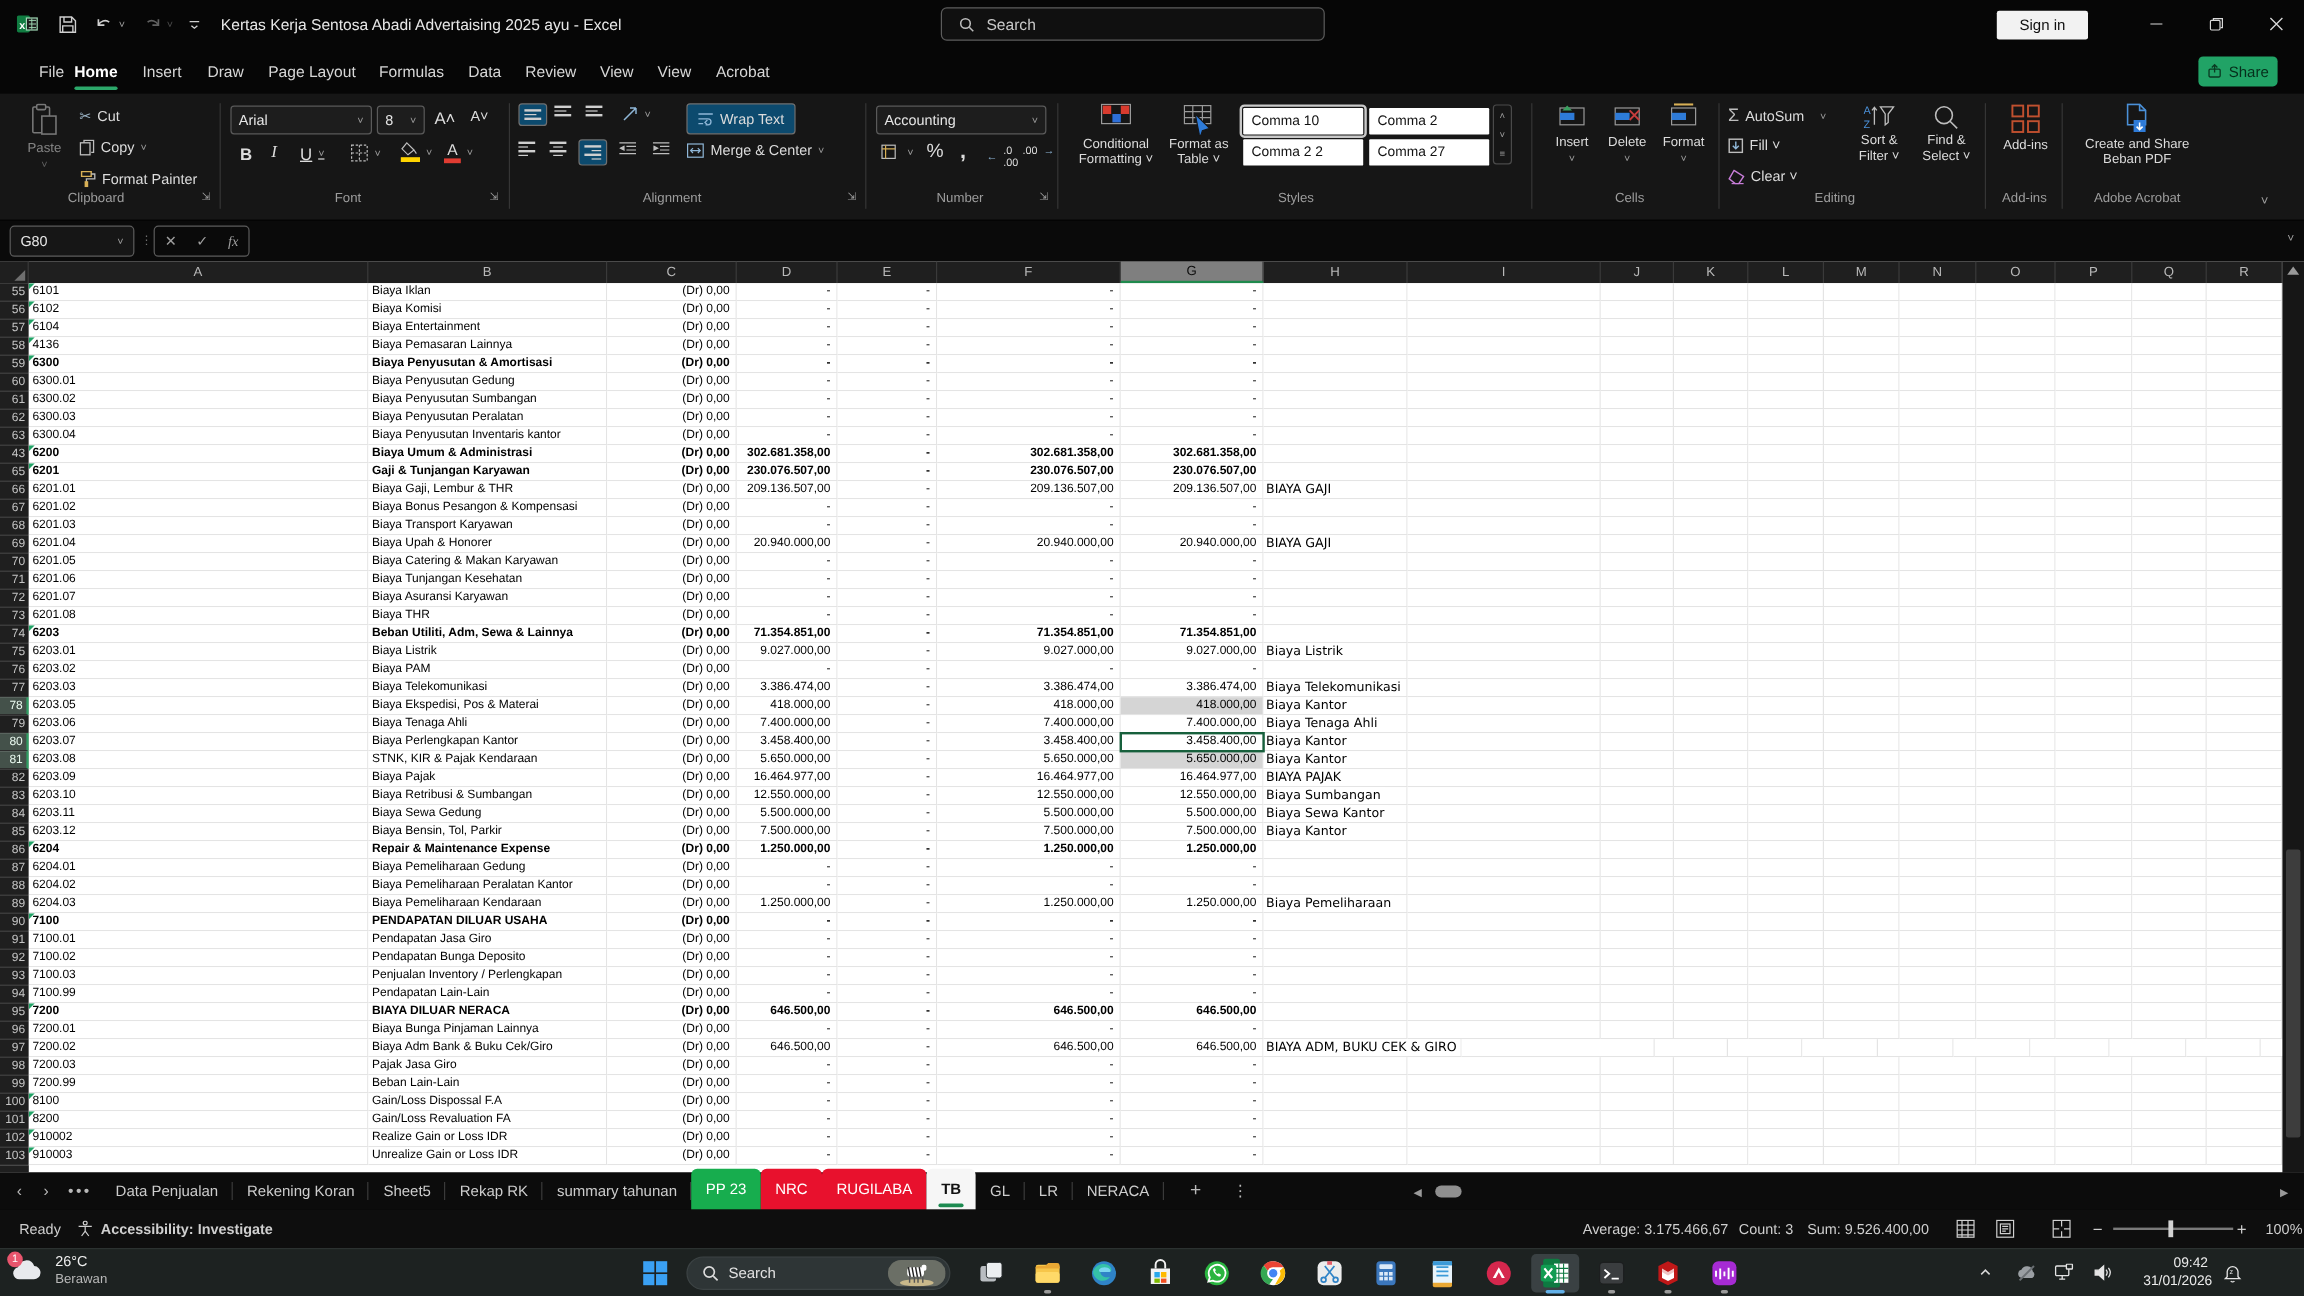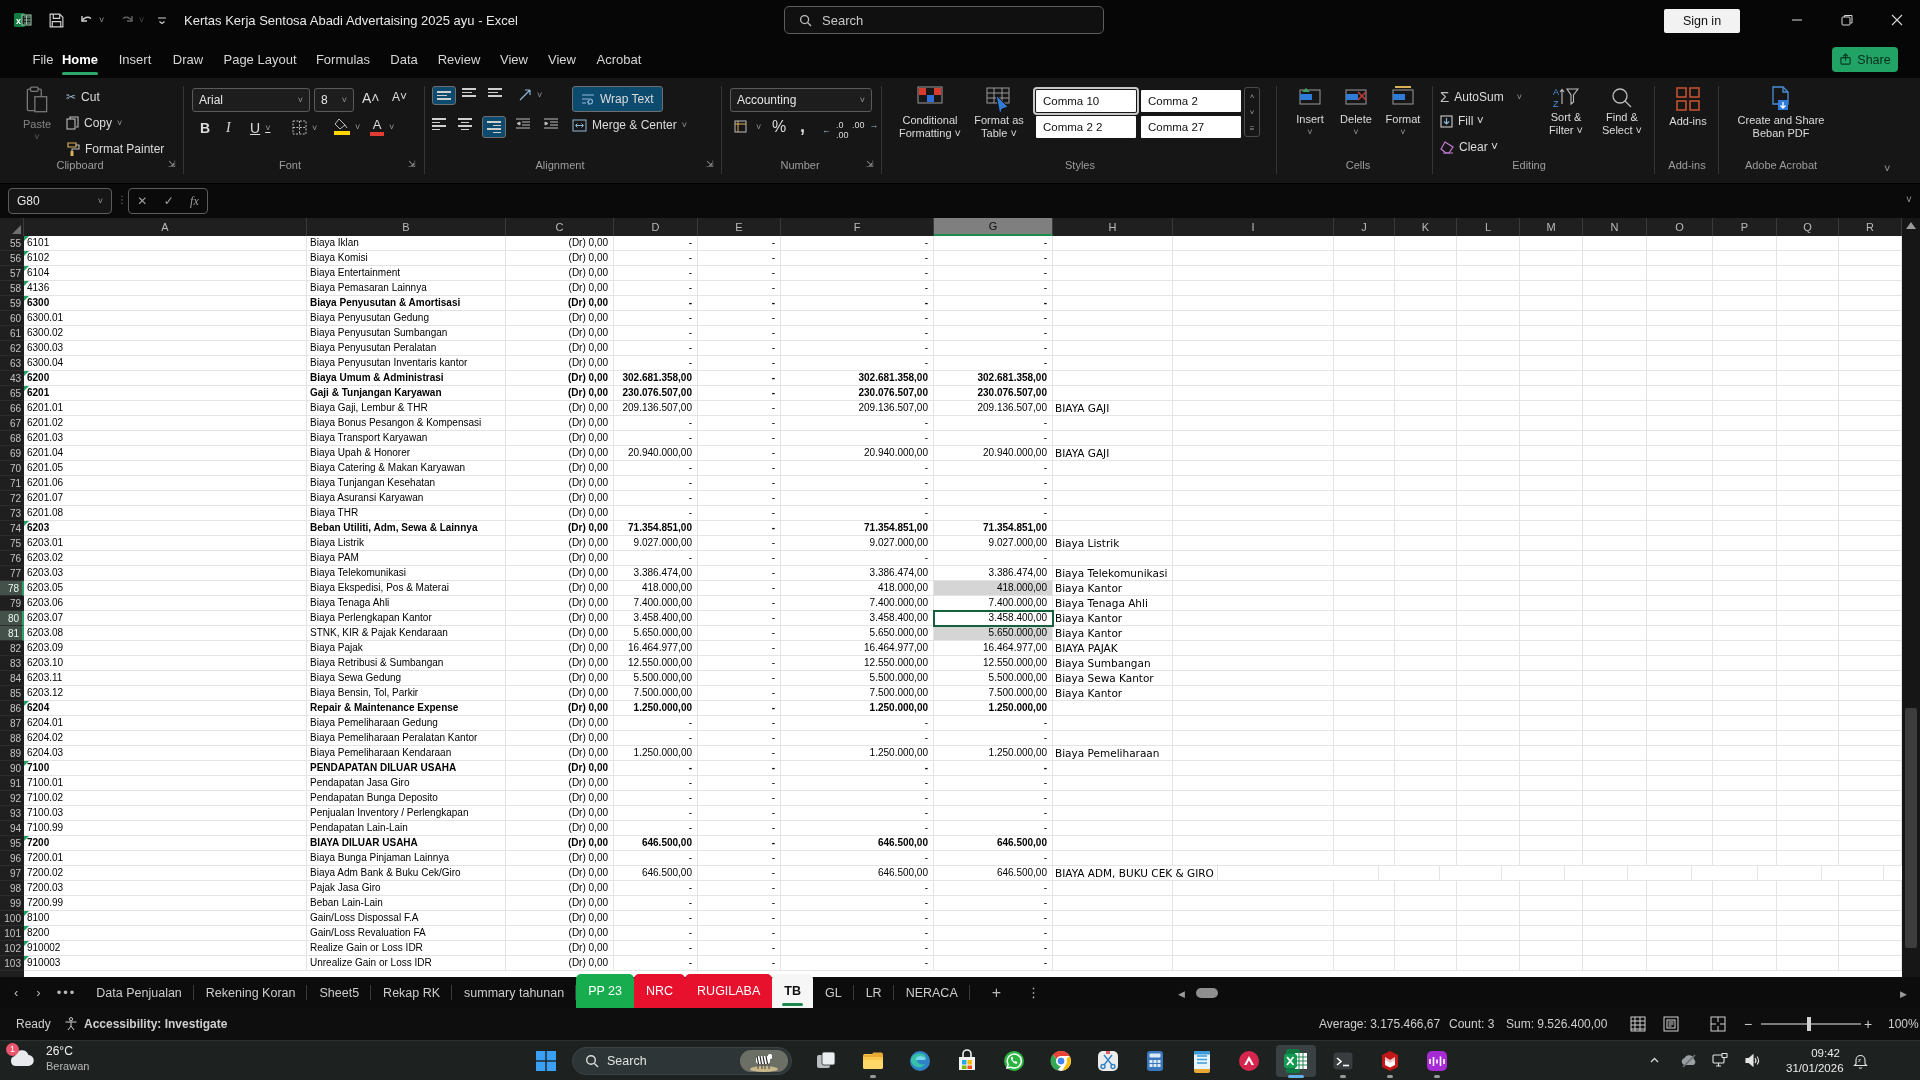--- a/index.html
+++ b/index.html
@@ -1355,21 +1355,21 @@
           <div class="gc" style="flex-basis:63px"></div>
           <div class="gc" style="flex-basis:64px"></div>
           <div class="gc" style="flex-basis:66px"></div>
           <div class="gc" style="flex-basis:64px"></div>
           <div class="gc" style="flex-basis:62px"></div>
           <div class="gc" style="flex-basis:63px"></div>
         </div>
         <div class="grow">
           <div class="rh">95</div>
           <div class="gc txt b tri" style="flex-basis:283px">7200</div>
-          <div class="gc txt b" style="flex-basis:199px">BIAYA DILUAR USAHA</div>
+          <div class="gc txt b" style="flex-basis:199px">BIAYA DILUAR NERACA</div>
           <div class="gc num b" style="flex-basis:108px">(Dr) 0,00</div>
           <div class="gc num b" style="flex-basis:84px">646.500,00</div>
           <div class="gc num b" style="flex-basis:83px">-</div>
           <div class="gc num b" style="flex-basis:153px">646.500,00</div>
           <div class="gc num b" style="flex-basis:119px">646.500,00</div>
           <div class="gc hlbl" style="flex-basis:120px"></div>
           <div class="gc" style="flex-basis:161px"></div>
           <div class="gc" style="flex-basis:61px"></div>
           <div class="gc" style="flex-basis:62px"></div>
           <div class="gc" style="flex-basis:63px"></div>

